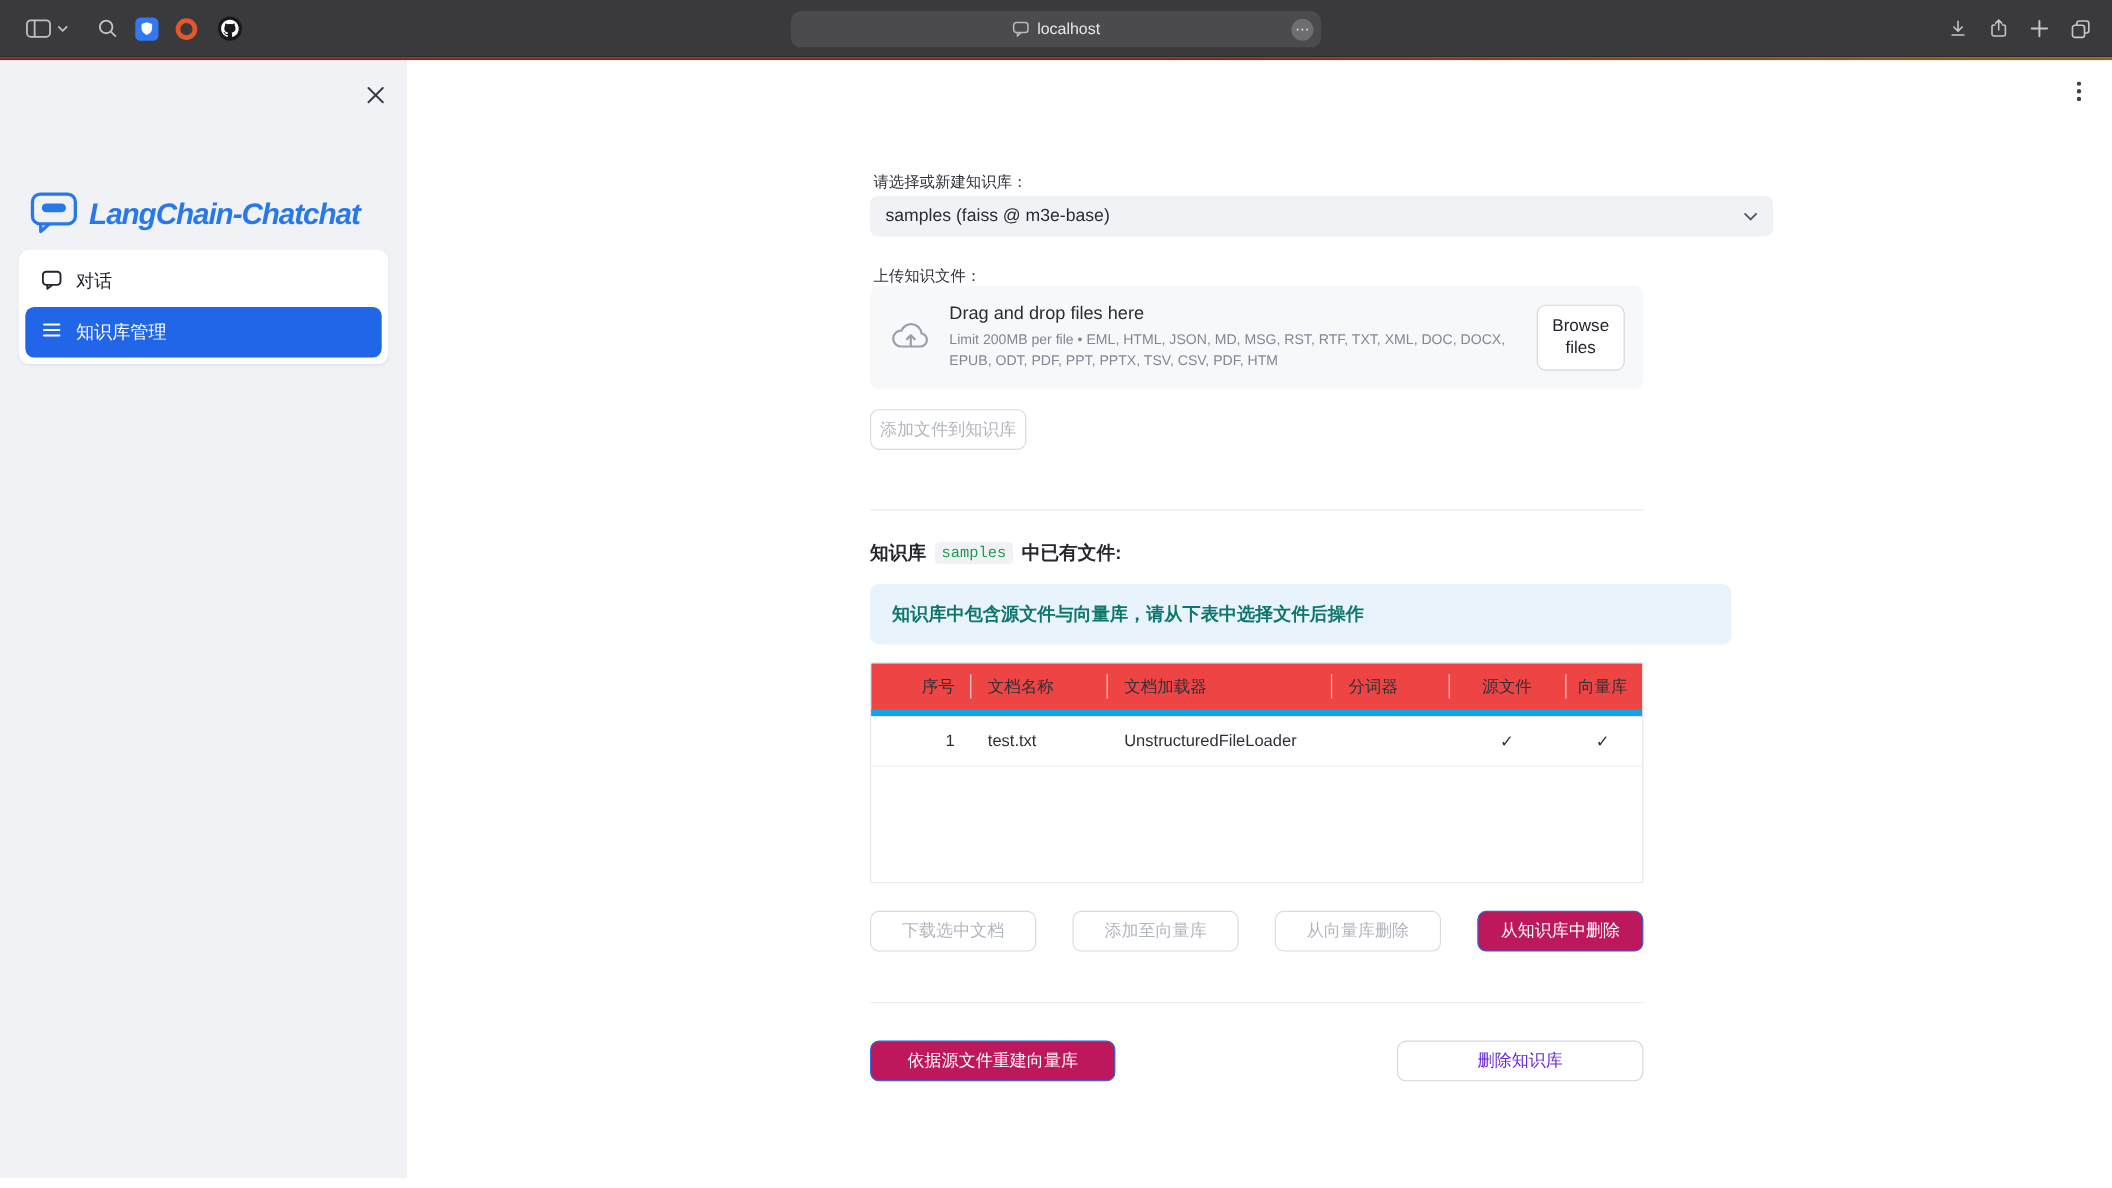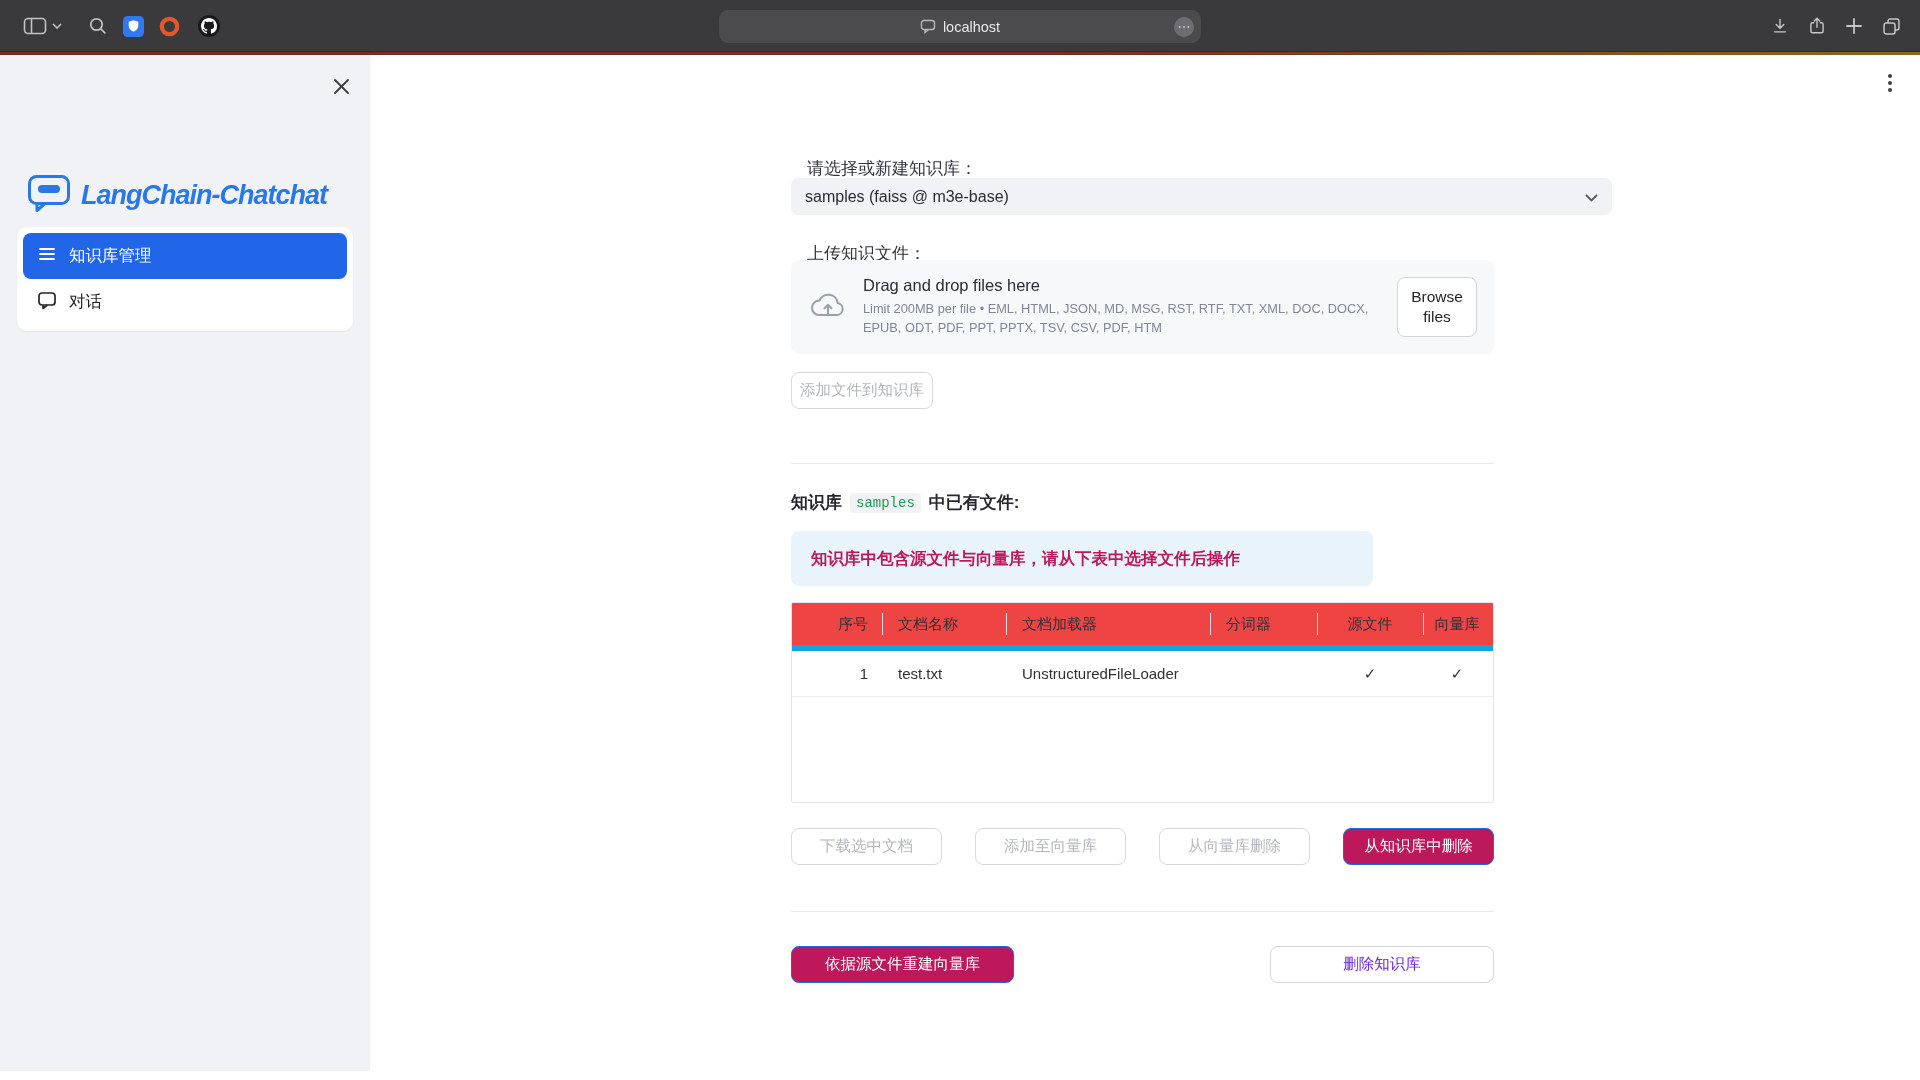--- a/index.html
+++ b/index.html
@@ -32,21 +32,21 @@
     padding:6px; box-shadow:0 1px 2px rgba(0,0,0,0.05); }
   .nav-item { height:46px; border-radius:8px; display:flex; align-items:center; gap:12px; padding:0 14px;
     font-size:16.5px; color:#1e2026; cursor:pointer; }
   .nav-item.active { background:#2166e8; color:#fff; }
 
   
   .main { position:absolute; left:370px; top:0; width:1550px; height:1022px; background:#fff; }
   .kebab { position:absolute; right:18px; top:14px; width:24px; height:28px;
     display:flex; align-items:center; justify-content:center; cursor:pointer; }
   .col { position:absolute; left:421px; top:0; width:703px; height:100%; }
-  .field-label { position:absolute; left:16px; font-size:17px; color:#31333f; }
+  .field-label { position:absolute; left:3px; font-size:14px; color:#31333f; }
   .selectbox { position:absolute; left:0; top:123px; width:821px; height:37px; background:#f0f2f6;
     border-radius:7px; display:flex; align-items:center; justify-content:space-between;
     padding:0 14px; font-size:16px; color:#2a2c33; cursor:pointer;gap:24px; }
 
   .dropzone { position:absolute; left:0; top:205px; width:703px; height:94px; background:#f6f8fa;
     border-radius:8px; display:flex; align-items:center; padding:0 17px; }
   .dz-texts { flex:1; margin-left:15px; }
   .dz-title { font-size:16.5px; color:#2b2d33; }
   .dz-limit { font-size:12.8px; color:#828796; line-height:1.45; margin-top:5px; max-width:540px; }
   .browse-btn { width:80px; height:60px; background:#fff; border:1px solid #d2d5da; border-radius:8px;
@@ -58,23 +58,23 @@
   .btn-primary { background:#be185d; border:1px solid #2166e8; color:#fff; }
   .btn-outline { background:#fff; border:1px solid #d4d6dc; color:#6d28d9; }
 
   .add-btn { position:absolute; left:0; top:317px; height:37px; padding:0 8px; }
   .hr { position:absolute; left:0; width:703px; border-top:1px solid #e7e9ec; }
 
   .files-heading { position:absolute; left:0; top:436px; display:flex; align-items:center; gap:8px;
     font-size:17px; font-weight:700; color:#26282e; }
   .code-chip { font-family:"Liberation Mono", monospace; font-weight:400; font-size:14px;
     color:#1f9d4f; background:#f0f2f6; border-radius:4px; padding:2px 6px; }
-  .info-box { position:absolute; left:0; top:476px; width:582px; height:55px; background:#e8f3fc;
+  .info-box { position:absolute; left:0; top:476px; width:783px; height:55px; background:#e8f3fc;
     border-radius:8px; display:flex; align-items:center; padding:0 20px;
-    font-size:16.5px; font-weight:600; color:#be185d; }
+    font-size:16.5px; font-weight:600; color:#0f766e; }
 
   .table { position:absolute; left:0; top:547px; width:703px; height:201px;
     border:1px solid #e3e6ea; border-radius:2px; background:#fff; overflow:hidden; }
   .t-row { display:grid; grid-template-columns:90px 124px 204px 107px 106px 68px; }
   .t-head { height:48px; background:#ef4444; border-bottom:6px solid #0ea5e9; }
   .t-data { height:46px; border-bottom:1px solid #eceef1; }
   .cell { display:flex; align-items:center; font-size:15px; color:#2f3138; position:relative; }
   .t-head .cell:not(:first-child)::before { content:""; position:absolute; left:0; top:50%;
     transform:translateY(-50%); width:1px; height:22px; background:#d9dce1; }
   .c-num { justify-content:flex-end; padding-right:14px; }
@@ -178,38 +178,38 @@
         <svg width="44" height="40" viewBox="0 0 44 40" fill="none" stroke="#2878e8" stroke-width="3" stroke-linejoin="round">
           <rect x="2.5" y="3.5" width="39" height="27" rx="7"></rect>
           <path d="M10 30.5 V37.5 L18 30.5"></path>
           <rect x="11" y="12" width="22" height="8" rx="4" fill="#2878e8" stroke="none"></rect>
         </svg>
       </span>
       <span class="logo-text">LangChain-Chatchat</span>
     </div>
 
     <nav class="nav-card">
+      <div class="nav-item">
+        <span>
+          <svg width="20" height="20" viewBox="0 0 20 20" fill="none" stroke="#24262c" stroke-width="1.7" stroke-linejoin="round">
+            <rect x="2" y="3" width="16" height="12" rx="3"></rect>
+              <path d="M6 15 v3.5 L10.5 15"></path>
+          </svg>
+        </span>
+        <span>对话</span>
+      </div>
       <div class="nav-item active">
         <span>
           <svg width="20" height="20" viewBox="0 0 20 20" fill="none" stroke="#ffffff" stroke-width="1.8" stroke-linecap="round">
             <line x1="3" y1="5" x2="17" y2="5"></line>
               <line x1="3" y1="10" x2="17" y2="10"></line>
               <line x1="3" y1="15" x2="17" y2="15"></line>
           </svg>
         </span>
         <span>知识库管理</span>
-      </div>
-      <div class="nav-item">
-        <span>
-          <svg width="20" height="20" viewBox="0 0 20 20" fill="none" stroke="#24262c" stroke-width="1.7" stroke-linejoin="round">
-            <rect x="2" y="3" width="16" height="12" rx="3"></rect>
-              <path d="M6 15 v3.5 L10.5 15"></path>
-          </svg>
-        </span>
-        <span>对话</span>
       </div>
     </nav>
   </aside>
 
   <div class="main">
     <div class="kebab">
       <svg width="4" height="18" viewBox="0 0 4 18">
         <circle cx="2" cy="2" r="2" fill="#3f4147"></circle>
           <circle cx="2" cy="9" r="2" fill="#3f4147"></circle>
           <circle cx="2" cy="16" r="2" fill="#3f4147"></circle>

